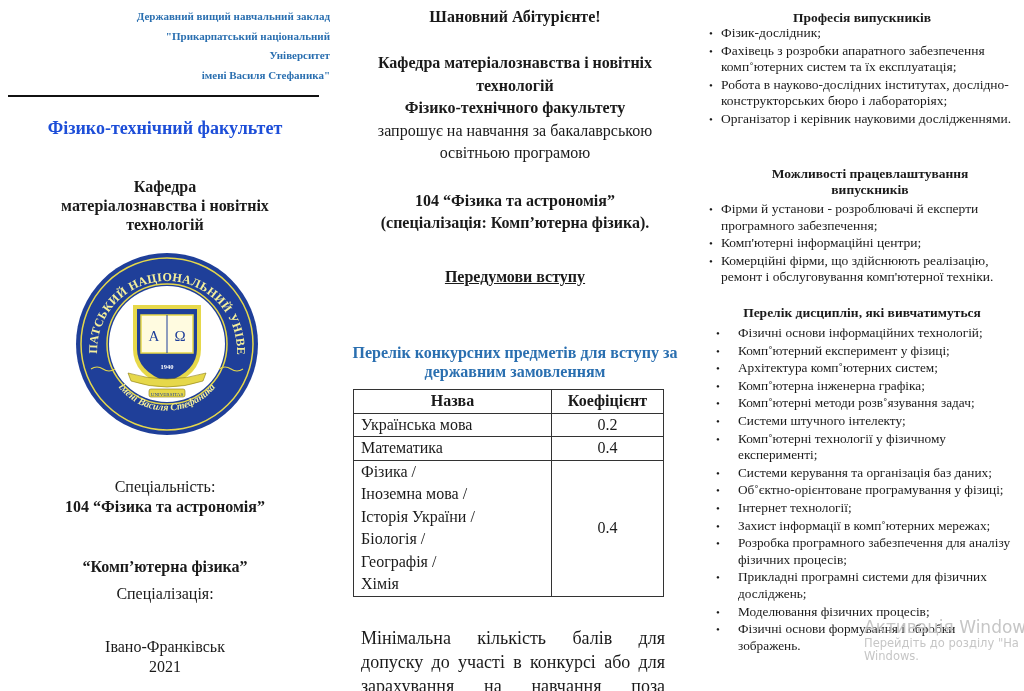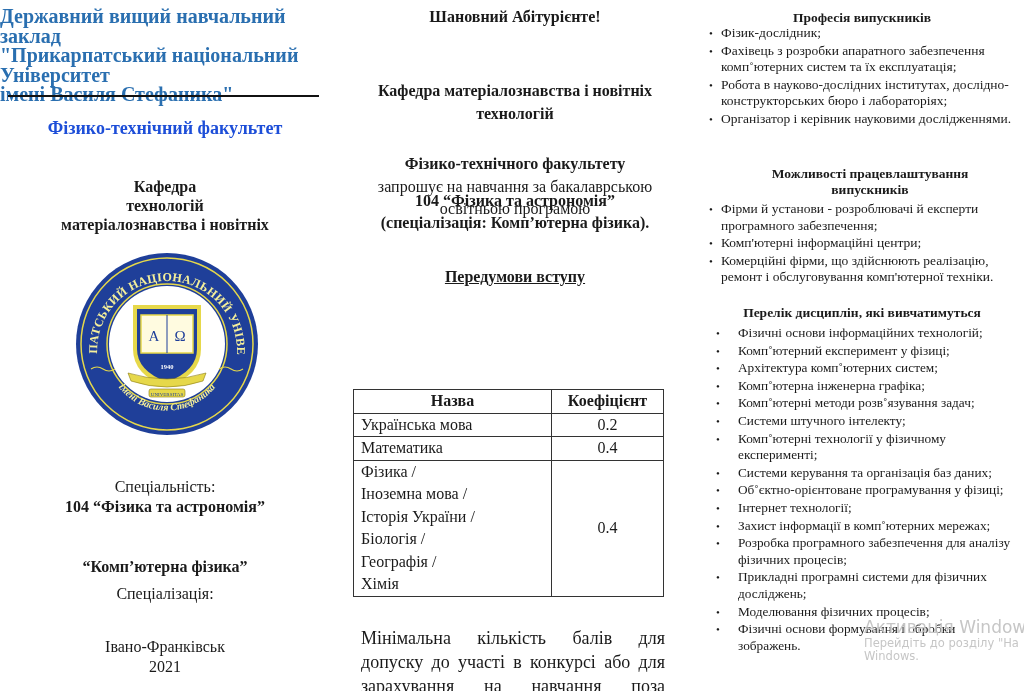--- a/index.html
+++ b/index.html
@@ -6,35 +6,35 @@
   html, body { width: 1024px; height: 691px; background: #ffffff; overflow: hidden; }
   body { position: relative; font-family: "Liberation Serif", serif; color: #1a1a1a; }
 
   .col { position: absolute; top: 0; height: 691px; }
   .col-left { left: 0; width: 330px; }
   .col-mid { left: 345px; width: 340px; }
   .col-right { left: 700px; width: 324px; }
   .b { font-weight: bold; }
 
   
-  .uni-title { position: absolute; top: 7px; left: 0; width: 330px; text-align: left; font-weight: bold; font-size: 20px; line-height: 19.5px; color: #2a6fb0; }
+  .uni-title { position: absolute; top: 7px; left: 0; width: 330px; text-align: right; font-weight: bold; font-size: 11px; line-height: 19.5px; color: #2a6fb0; }
   .divider { position: absolute; top: 95px; left: 8px; width: 311px; height: 2px; background: #111; }
   .faculty { position: absolute; top: 118px; left: 0; width: 330px; text-align: center; font-weight: bold; font-size: 18px; color: #1d4ed8; }
   .dept { position: absolute; top: 177px; left: 0; width: 330px; text-align: center; font-weight: bold; font-size: 16px; line-height: 19px; }
   .logo { position: absolute; top: 251px; left: 73px; width: 188px; height: 186px; }
   .spec-label { position: absolute; top: 478px; left: 0; width: 330px; text-align: center; font-size: 16px; }
   .spec-value { position: absolute; top: 498px; left: 0; width: 330px; text-align: center; font-size: 16px; font-weight: bold; }
   .spz-label { position: absolute; top: 538px; left: 0; width: 330px; text-align: center; font-size: 16px; margin-top: 47px; }
   .spz-value { position: absolute; top: 558px; left: 0; width: 330px; text-align: center; font-size: 16px; font-weight: bold; }
   .city { position: absolute; top: 637px; left: 0; width: 330px; text-align: center; font-size: 16px; line-height: 20px; }
 
   
   .greeting { position: absolute; top: 8px; left: 0; width: 340px; text-align: center; font-weight: bold; font-size: 16px; }
   .invite { position: absolute; top: 52px; left: 0; width: 340px; text-align: center; font-size: 16px; line-height: 22.5px; }
-  .invite .b { display: block; margin-top: 28px; }
+  .invite .b { display: block; }
   .program { position: absolute; top: 190px; left: 0; width: 340px; text-align: center; font-weight: bold; font-size: 16px; line-height: 22px; }
   .prereq-title { position: absolute; top: 268px; left: 0; width: 340px; text-align: center; font-weight: bold; font-size: 16px; text-decoration: underline; }
   .prereq-text { position: absolute; top: 282px; left: 0; width: 340px; text-align: center; font-style: italic; font-size: 16px; line-height: 23px; }
   .subj-title { position: absolute; top: 343px; left: 0; width: 340px; text-align: center; font-weight: bold; font-size: 16px; line-height: 19px; color: #2a6fb0; }
 
   table.subjects { position: absolute; top: 389px; left: 8px; width: 311px; border-collapse: collapse; font-size: 16px; }
   table.subjects th, table.subjects td { border: 1px solid #333; padding: 0 7px; line-height: 22.5px; }
   table.subjects th { font-weight: bold; text-align: center; }
   table.subjects td.coef { text-align: center; width: 112px; vertical-align: middle; margin-top: 46px; }
   table.subjects th.coef-h { width: 112px; }
@@ -61,22 +61,22 @@
   <div class="uni-title">
     <div>Державний вищий навчальний заклад</div>
     <div>"Прикарпатський національний</div>
     <div>Університет</div>
     <div>імені Василя Стефаника"</div>
   </div>
   <div class="divider"></div>
   <div class="faculty">Фізико-технічний факультет</div>
   <div class="dept">
     <div>Кафедра</div>
+    <div>матеріалознавства і новітніх</div>
     <div>технологій</div>
-    <div>матеріалознавства і новітніх</div>
   </div>
 
   <svg class="logo" viewBox="0 0 188 186">
     <defs>
       <path id="arcTop" d="M 24 100 A 70 70 0 0 1 164 100"></path>
       <path id="arcBot" d="M 40 128 A 62 62 0 0 0 148 128"></path>
     </defs>
     <circle cx="94" cy="93" r="91" fill="#1f3f99"></circle>
     <circle cx="94" cy="93" r="86" fill="none" stroke="#e6d84a" stroke-width="1.5"></circle>
     <circle cx="94" cy="93" r="58" fill="#ffffff"></circle>
@@ -120,20 +120,21 @@
   <div class="invite">
     <span class="b">Кафедра матеріалознавства і новітніх технологій</span>
     <span class="b">Фізико-технічного факультету</span>
     <span>запрошує на навчання за бакалаврською освітньою програмою</span>
   </div>
   <div class="program">
     <div>104 “Фізика та астрономія”</div>
     <div>(спеціалізація: Комп’ютерна фізика).</div>
   </div>
   <div class="prereq-title">Передумови вступу</div>
+  <div class="subj-title">Перелік конкурсних предметів для вступу за державним замовленням</div>
 
   <table class="subjects">
     <thead>
       <tr>
         <th>Назва</th>
         <th class="coef-h">Коефіцієнт</th>
       </tr>
     </thead>
     <tbody>
       <tr>

